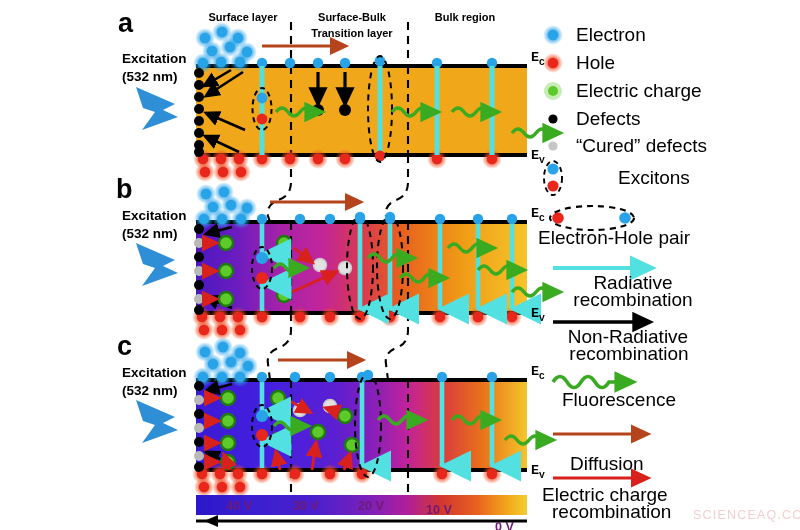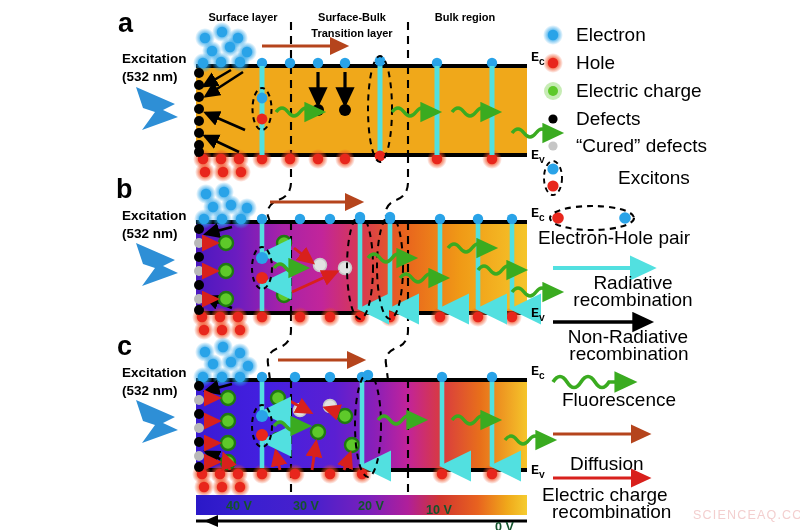--- a/index.html
+++ b/index.html
@@ -9,21 +9,21 @@
   svg.layer{position:absolute;left:0;top:0;width:800px;height:530px;}
   .abs{position:absolute;}
   .plabel{font-weight:bold;font-size:27px;line-height:27px;}
   .hdr{font-weight:bold;font-size:11px;line-height:15px;text-align:center;}
   .exc{font-weight:bold;font-size:13.5px;line-height:17px;text-align:left;}
   .band-lbl{font-weight:bold;font-size:13.5px;font-family:Liberation Mono, monospace;}
   .band-lbl sub{font-size:9.5px;}
   .leg-txt{font-weight:normal;font-size:19px;line-height:16px;}
   .wm{position:absolute;font-size:12.5px;letter-spacing:1.2px;color:#f3cfcf;
       font-family:"Liberation Sans",sans-serif;}
-  .cbar-lbl{position:absolute;font-weight:bold;font-size:12.6px;color:#14532d;}
+  .cbar-lbl{position:absolute;font-weight:bold;font-size:12.6px;color:#701a75;}
 </style>
 </head>
 <body>
 
 <div class="fig">
 
 <svg class="layer" viewBox="0 0 800 530">
   <defs>
 
     <linearGradient id="gradB" x1="0" y1="0" x2="1" y2="0">

